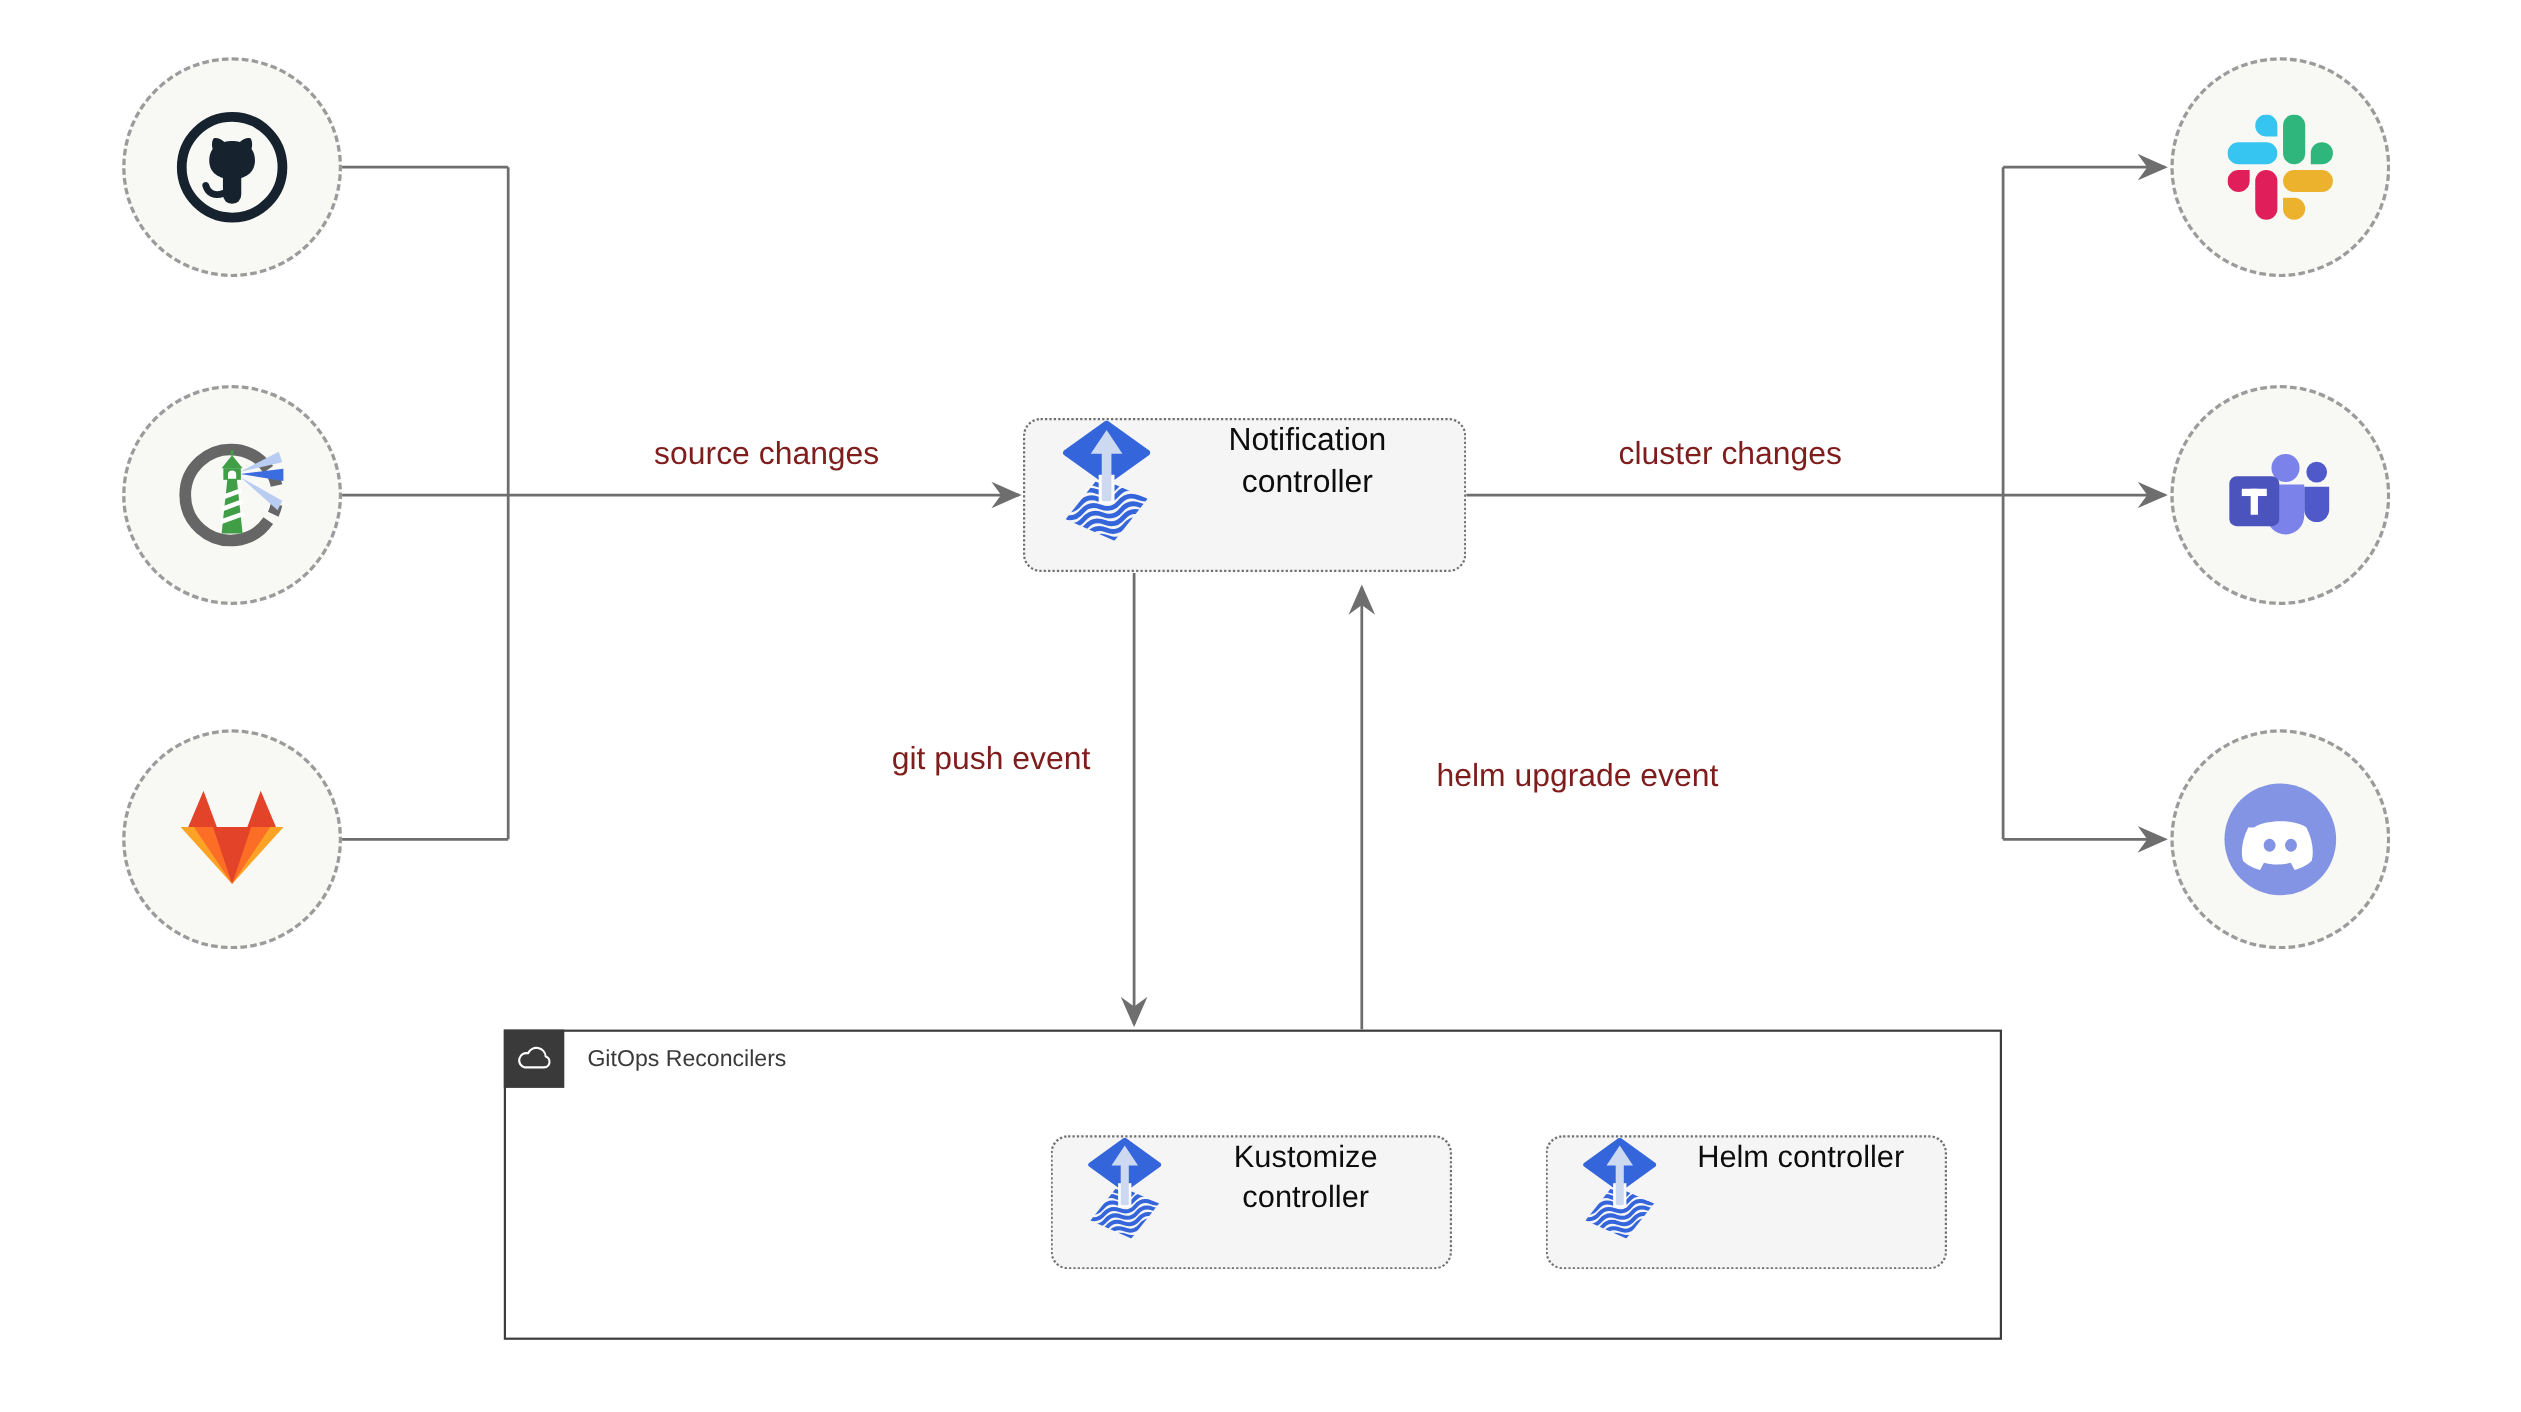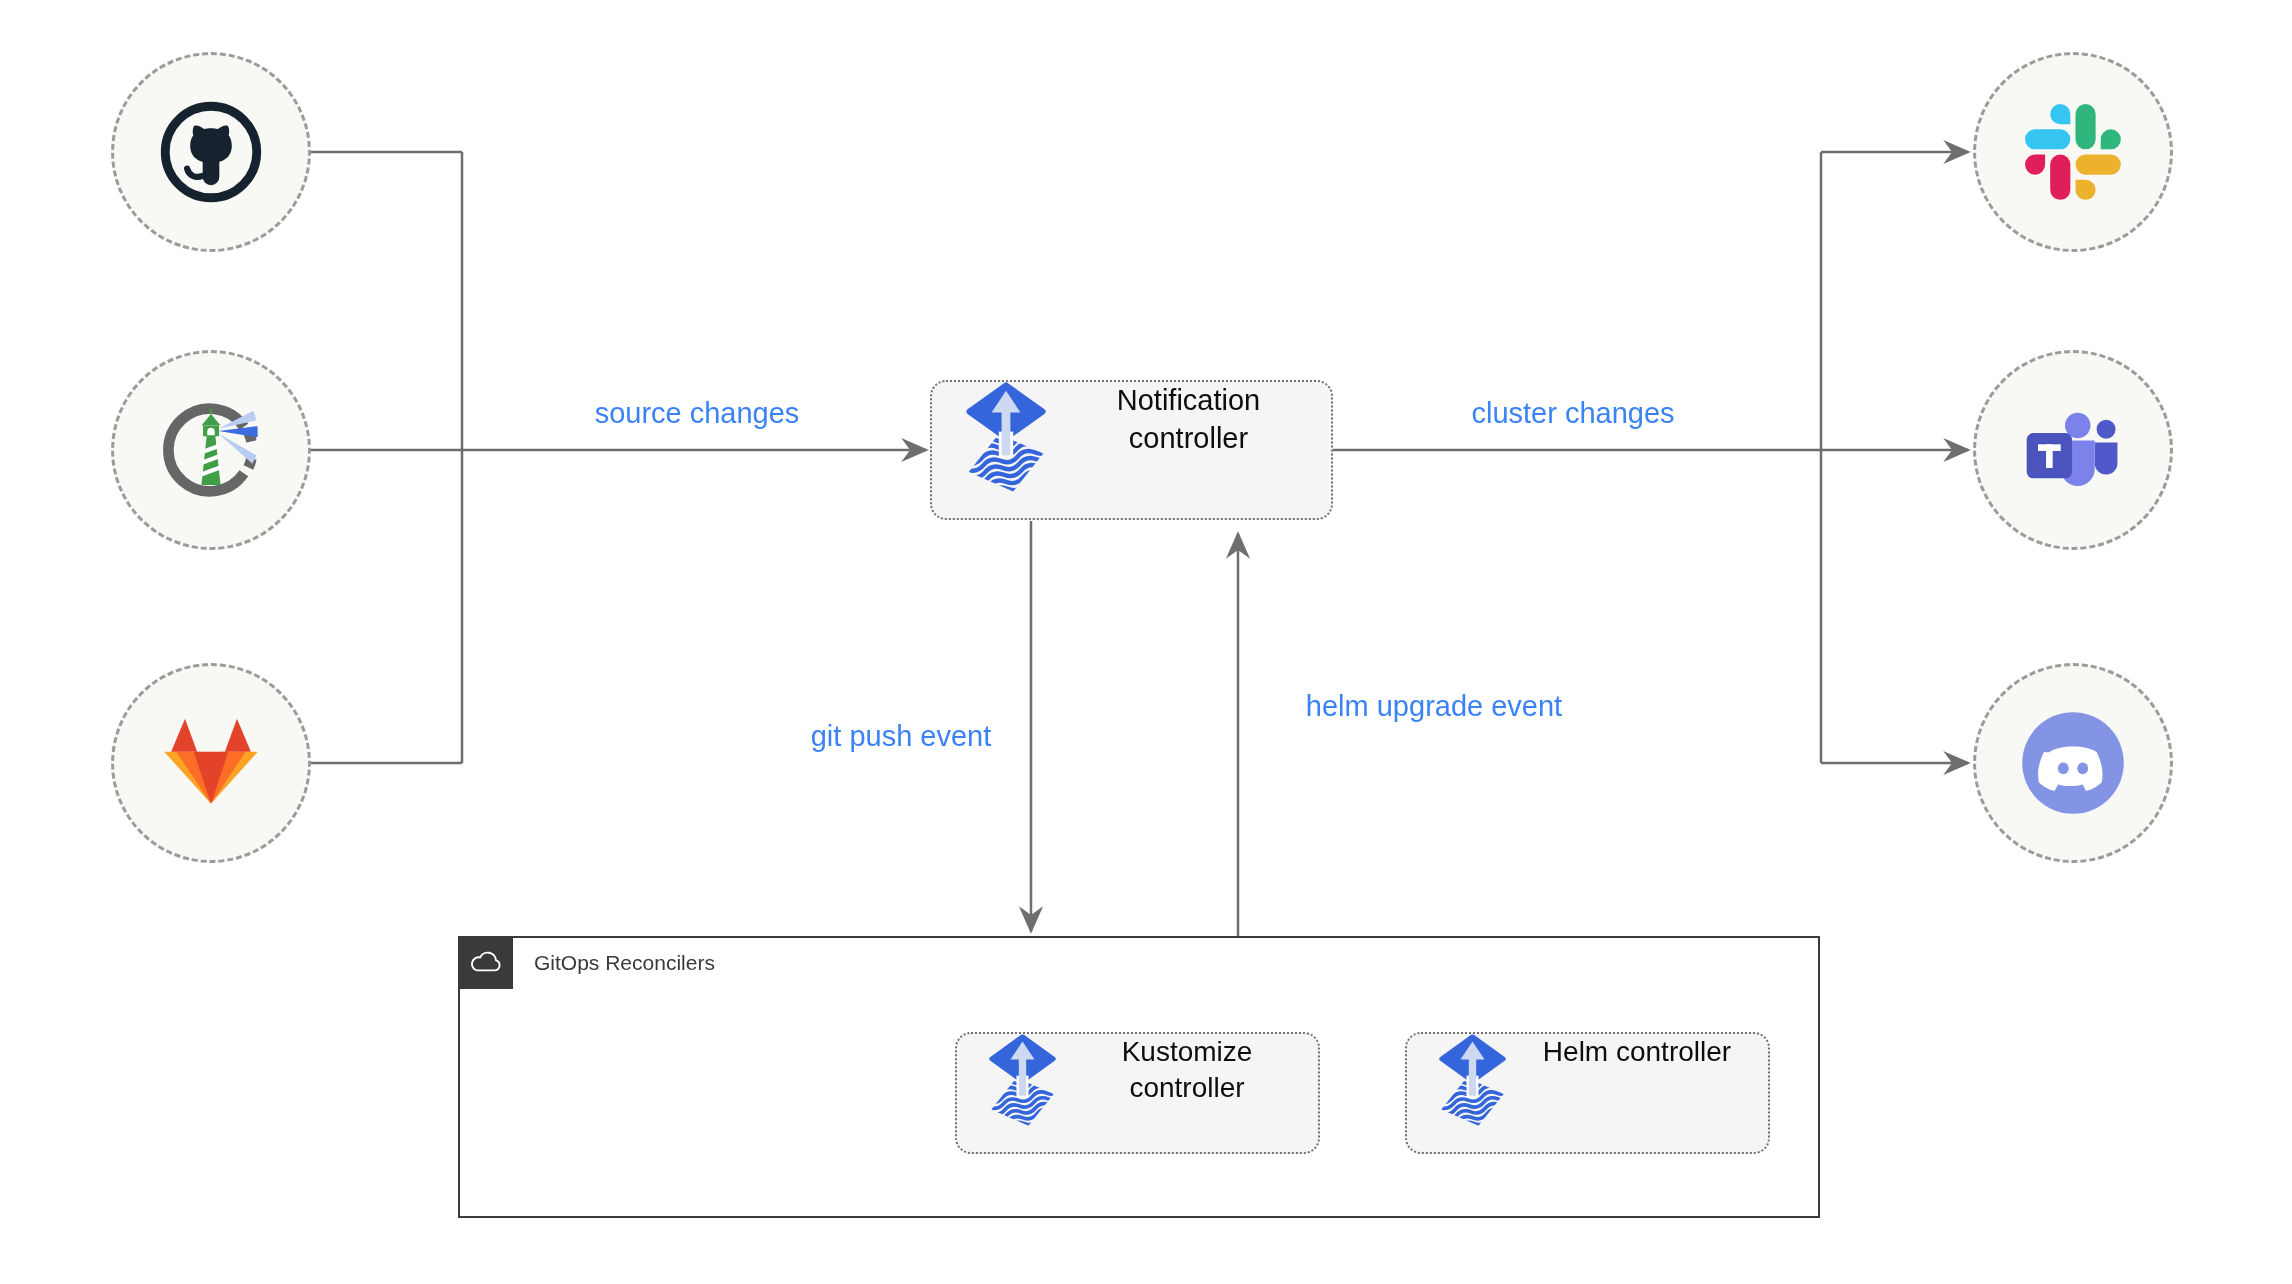--- a/index.html
+++ b/index.html
@@ -7,21 +7,21 @@
           font-family:"Liberation Sans","DejaVu Sans",sans-serif;}
   .connectors{position:absolute;left:0;top:0;}
   .sat{position:absolute;width:200px;height:200px;border-radius:50%;
        border:3px dashed #9b9b9b;background:#f8f8f5;box-sizing:border-box;
        display:flex;align-items:center;justify-content:center;}
   .node-box{position:absolute;border:2px dotted #6f6f6f;border-radius:16px;background:#f5f5f5;
        box-sizing:border-box;display:flex;align-items:flex-start;}
   .node-box .flux-wrap{flex:0 0 auto;margin-left:34px;display:flex;align-items:center;}
   .node-box .box-label{flex:1 1 auto;text-align:center;font-size:29px;line-height:1.3;
        color:#0d0d0d;padding:0 18px;}
-  .edge-label{position:absolute;transform:translate(-50%,-50%);font-size:29px;color:#3b82f6;
+  .edge-label{position:absolute;transform:translate(-50%,-50%);font-size:29px;color:#7f1d1d;
        white-space:nowrap;}
   .group{position:absolute;left:458px;top:936px;width:1362px;height:282px;background:#ffffff;
        border:2px solid #3c3c3c;box-sizing:border-box;}
   .group-badge{position:absolute;left:-2px;top:-2px;width:55px;height:53px;background:#3a3a3a;
        display:flex;align-items:center;justify-content:center;}
   .group-title{position:absolute;left:74px;top:13px;font-size:21px;color:#3a3a3a;}
   .inner-box{top:94px;width:365px;height:122px;}
   .inner-box .flux-wrap{margin-left:32px;}
   .inner-box .box-label{font-size:28px;}
   .defs-svg{position:absolute;width:0;height:0;}
@@ -134,21 +134,21 @@
       <polygon points="20,42 48,42 60,102" fill="#fc6d26"></polygon>
       <polygon points="72,42 100,42 60,102" fill="#fc6d26"></polygon>
       <polygon points="40,42 80,42 60,102" fill="#e24329"></polygon>
       <polygon points="14,42 44,42 30,4" fill="#e24329"></polygon>
       <polygon points="76,42 106,42 90,4" fill="#e24329"></polygon>
     </svg>
   </div>
 
   <div class="edge-label" style="left:697px;top:413px">source changes</div>
   <div class="edge-label" style="left:1573px;top:413px">cluster changes</div>
-  <div class="edge-label" style="left:901px;top:736px">git push event</div>
+  <div class="edge-label" style="left:901px;top:691px">git push event</div>
   <div class="edge-label" style="left:1434px;top:706px">helm upgrade event</div>
 
   <div class="node-box" style="left:930px;top:380px;width:403px;height:140px">
     <span class="flux-wrap">
       <svg width="80" height="112" viewBox="0 0 100 140">
           <use href="#sym-flux"></use>
         </svg>
     </span>
     <div class="box-label">Notification controller</div>
   </div>

